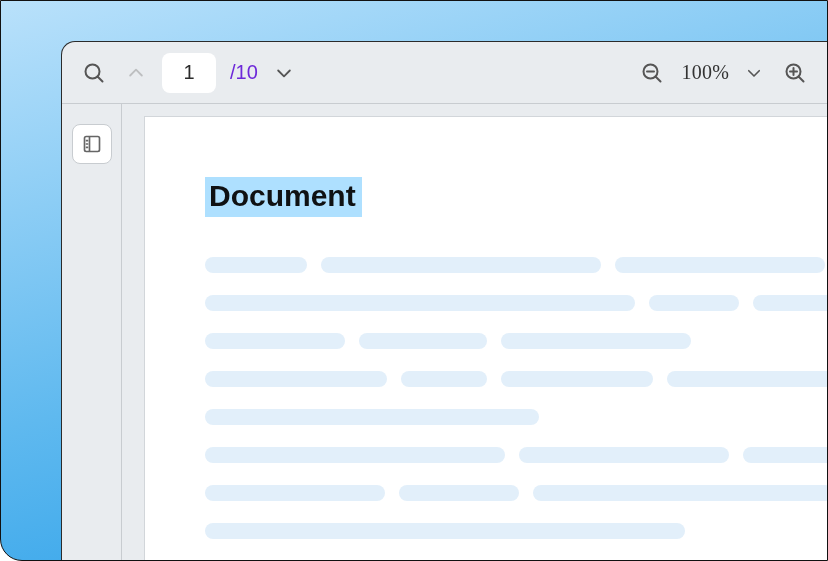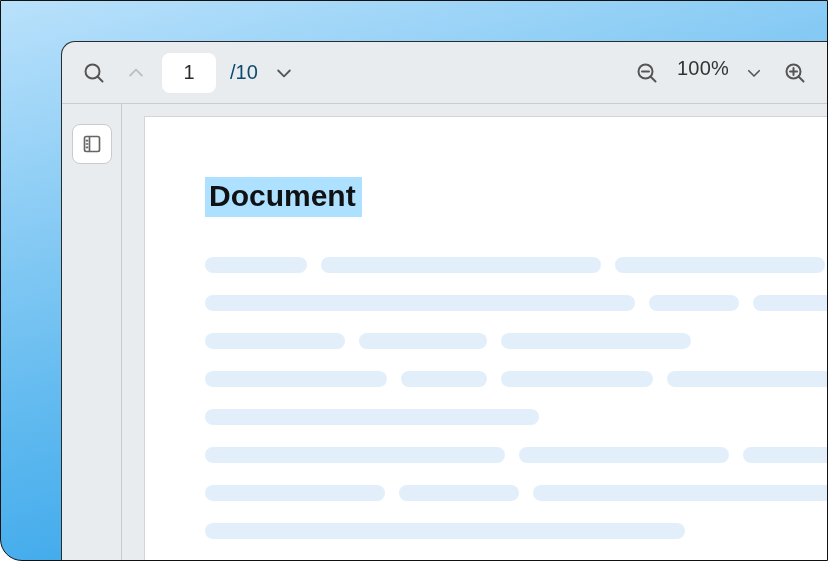--- a/index.html
+++ b/index.html
@@ -49,23 +49,23 @@
       height: 40px;
       background: #fff;
       border: none;
       border-radius: 8px;
       text-align: center;
       font-size: 20px;
       color: #2b2b2b;
       font-family: inherit;
     }
     
-    .page-total { font-size: 20px; color: #0c4a6e; margin-left: 4px; }
+    .page-total { font-size: 20px; color: #6d28d9; margin-left: 4px; }
     .zoom-label { font-size: 20px; color: #333; letter-spacing: .2px; }
-    .zoom-group { display:flex; gap:14px; }
+    .zoom-group { display:flex; align-items:center; gap:14px;font-family:Liberation Serif, serif; }
     .spacer { flex: 1; }
     
     .body {
       flex: 1;
       display: flex;
       overflow: hidden;
     }
     
     .sidebar {
       width: 60px;

